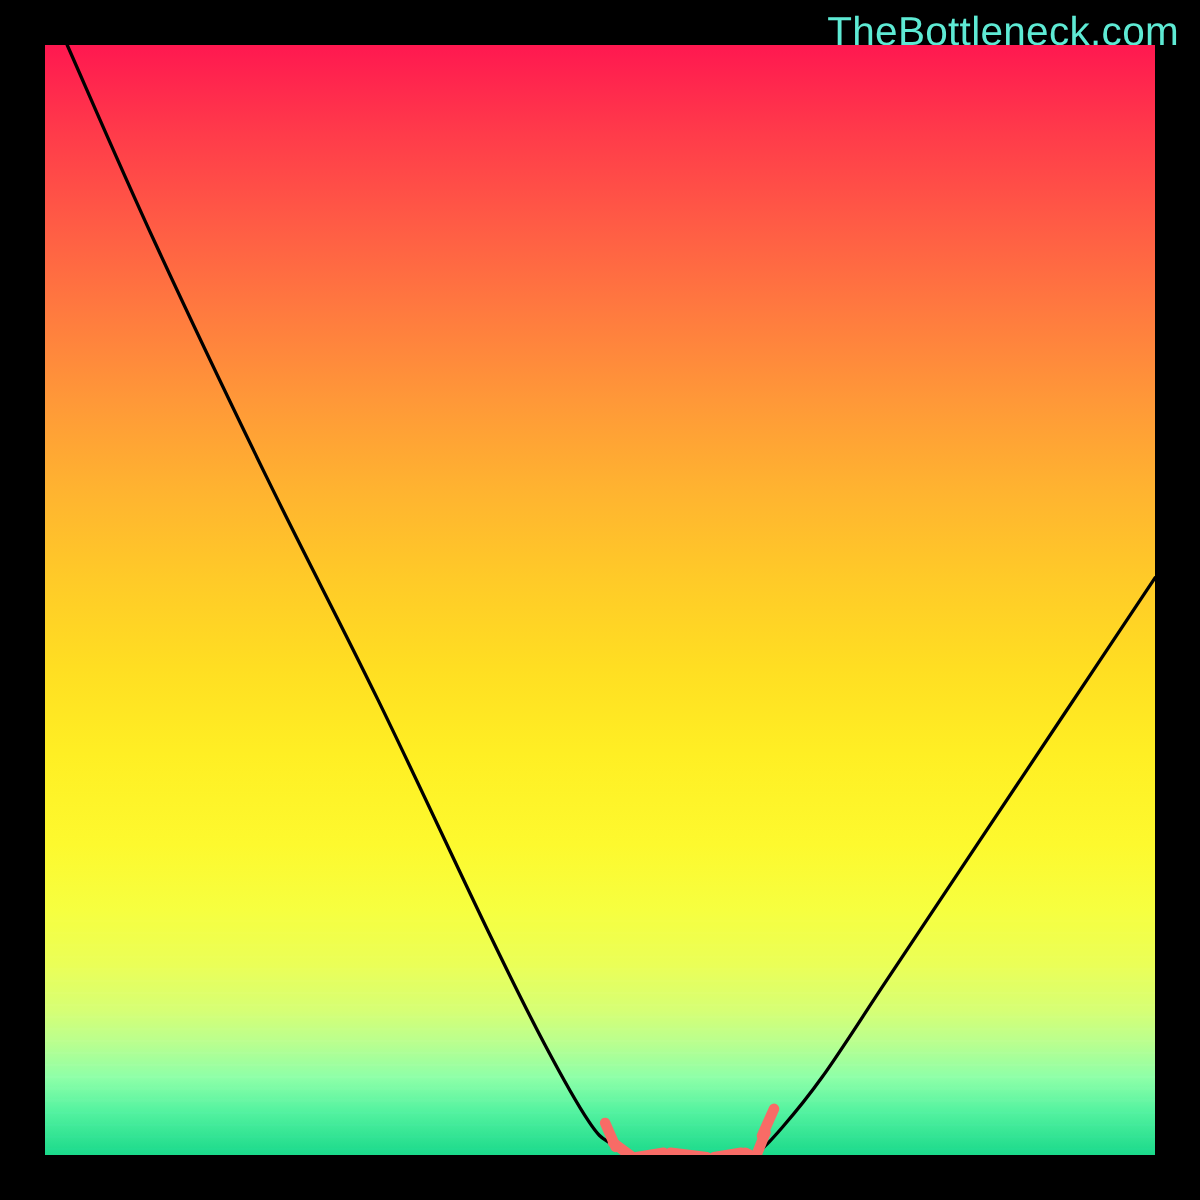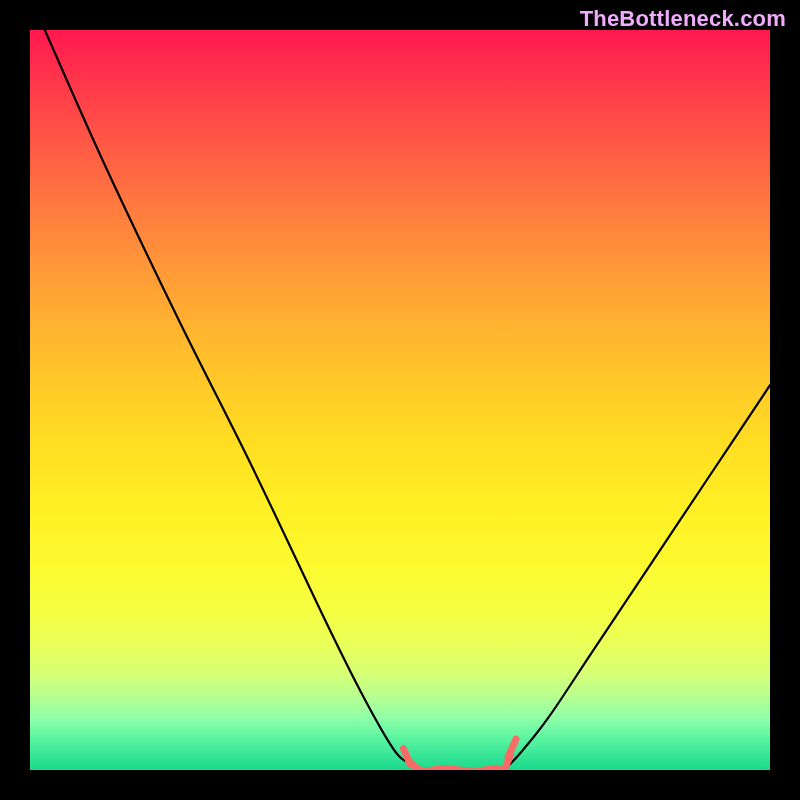--- a/index.html
+++ b/index.html
@@ -8,23 +8,23 @@
     height: 800px;
     background: #000;
     position: relative;
     font-family: Arial, Helvetica, sans-serif;
     overflow: hidden;
   }
   .watermark {
     position: absolute;
     top: 6px;
     right: 14px;
-    color: #f0abfc;
-    font-size: 22px;
-    font-weight: 700;
+    color: #5eead4;
+    font-size: 27px;
+    font-weight: 400;
     letter-spacing: 0.2px;
   }
   .plot {
     position: absolute;
     left: 30px;
     top: 30px;
     width: 740px;
     height: 740px;
   }
   .gradient {

